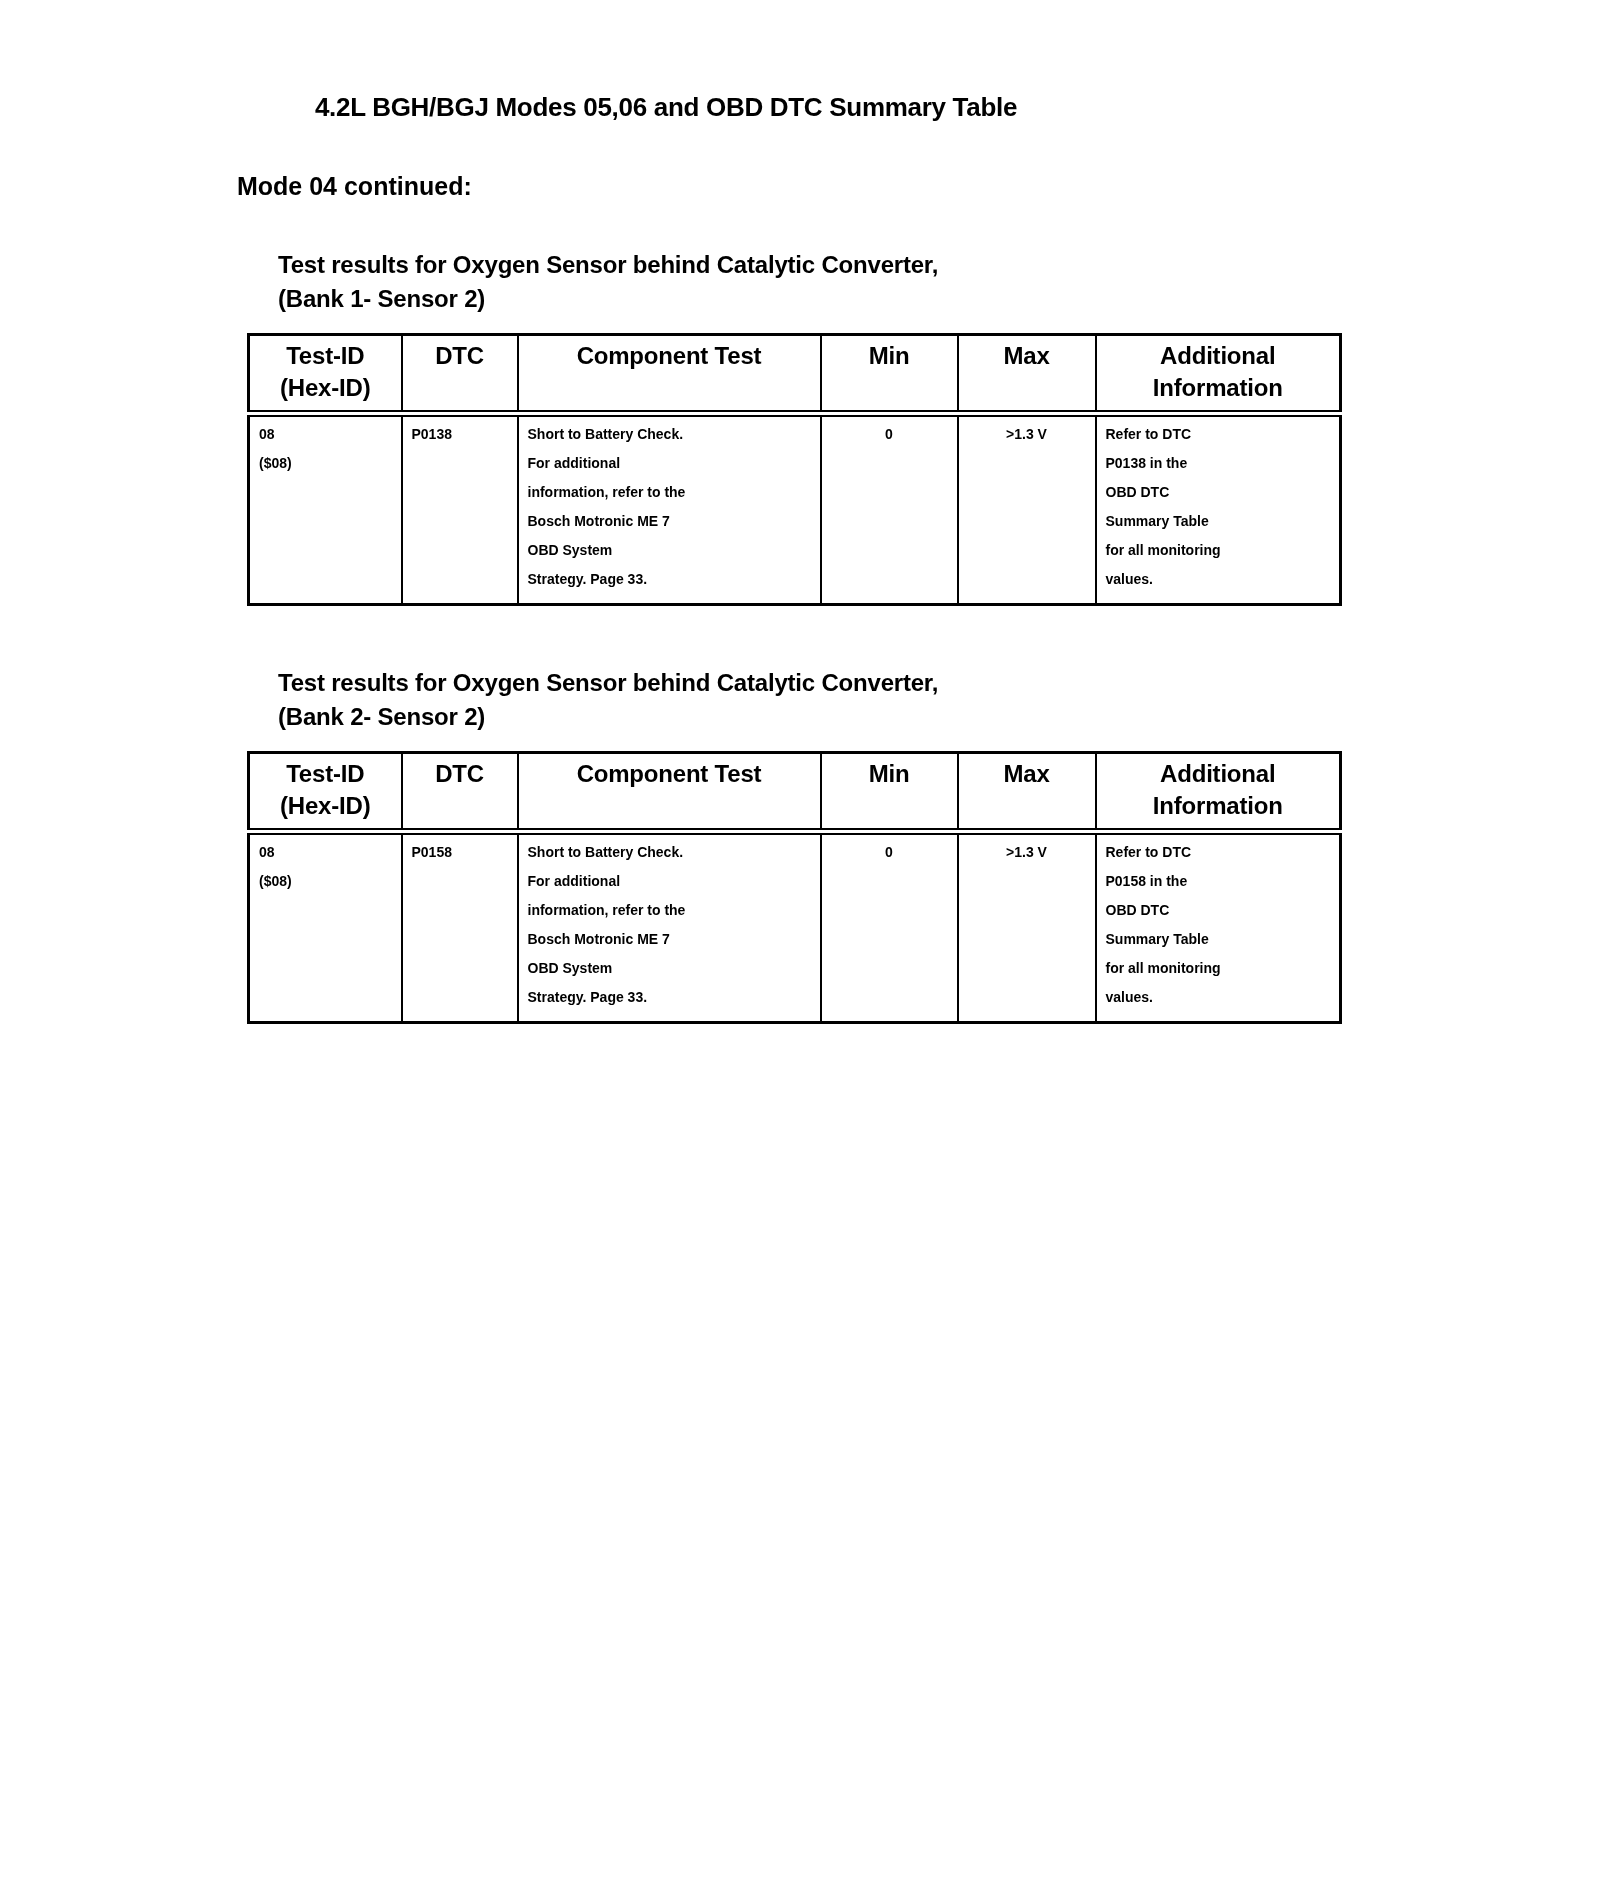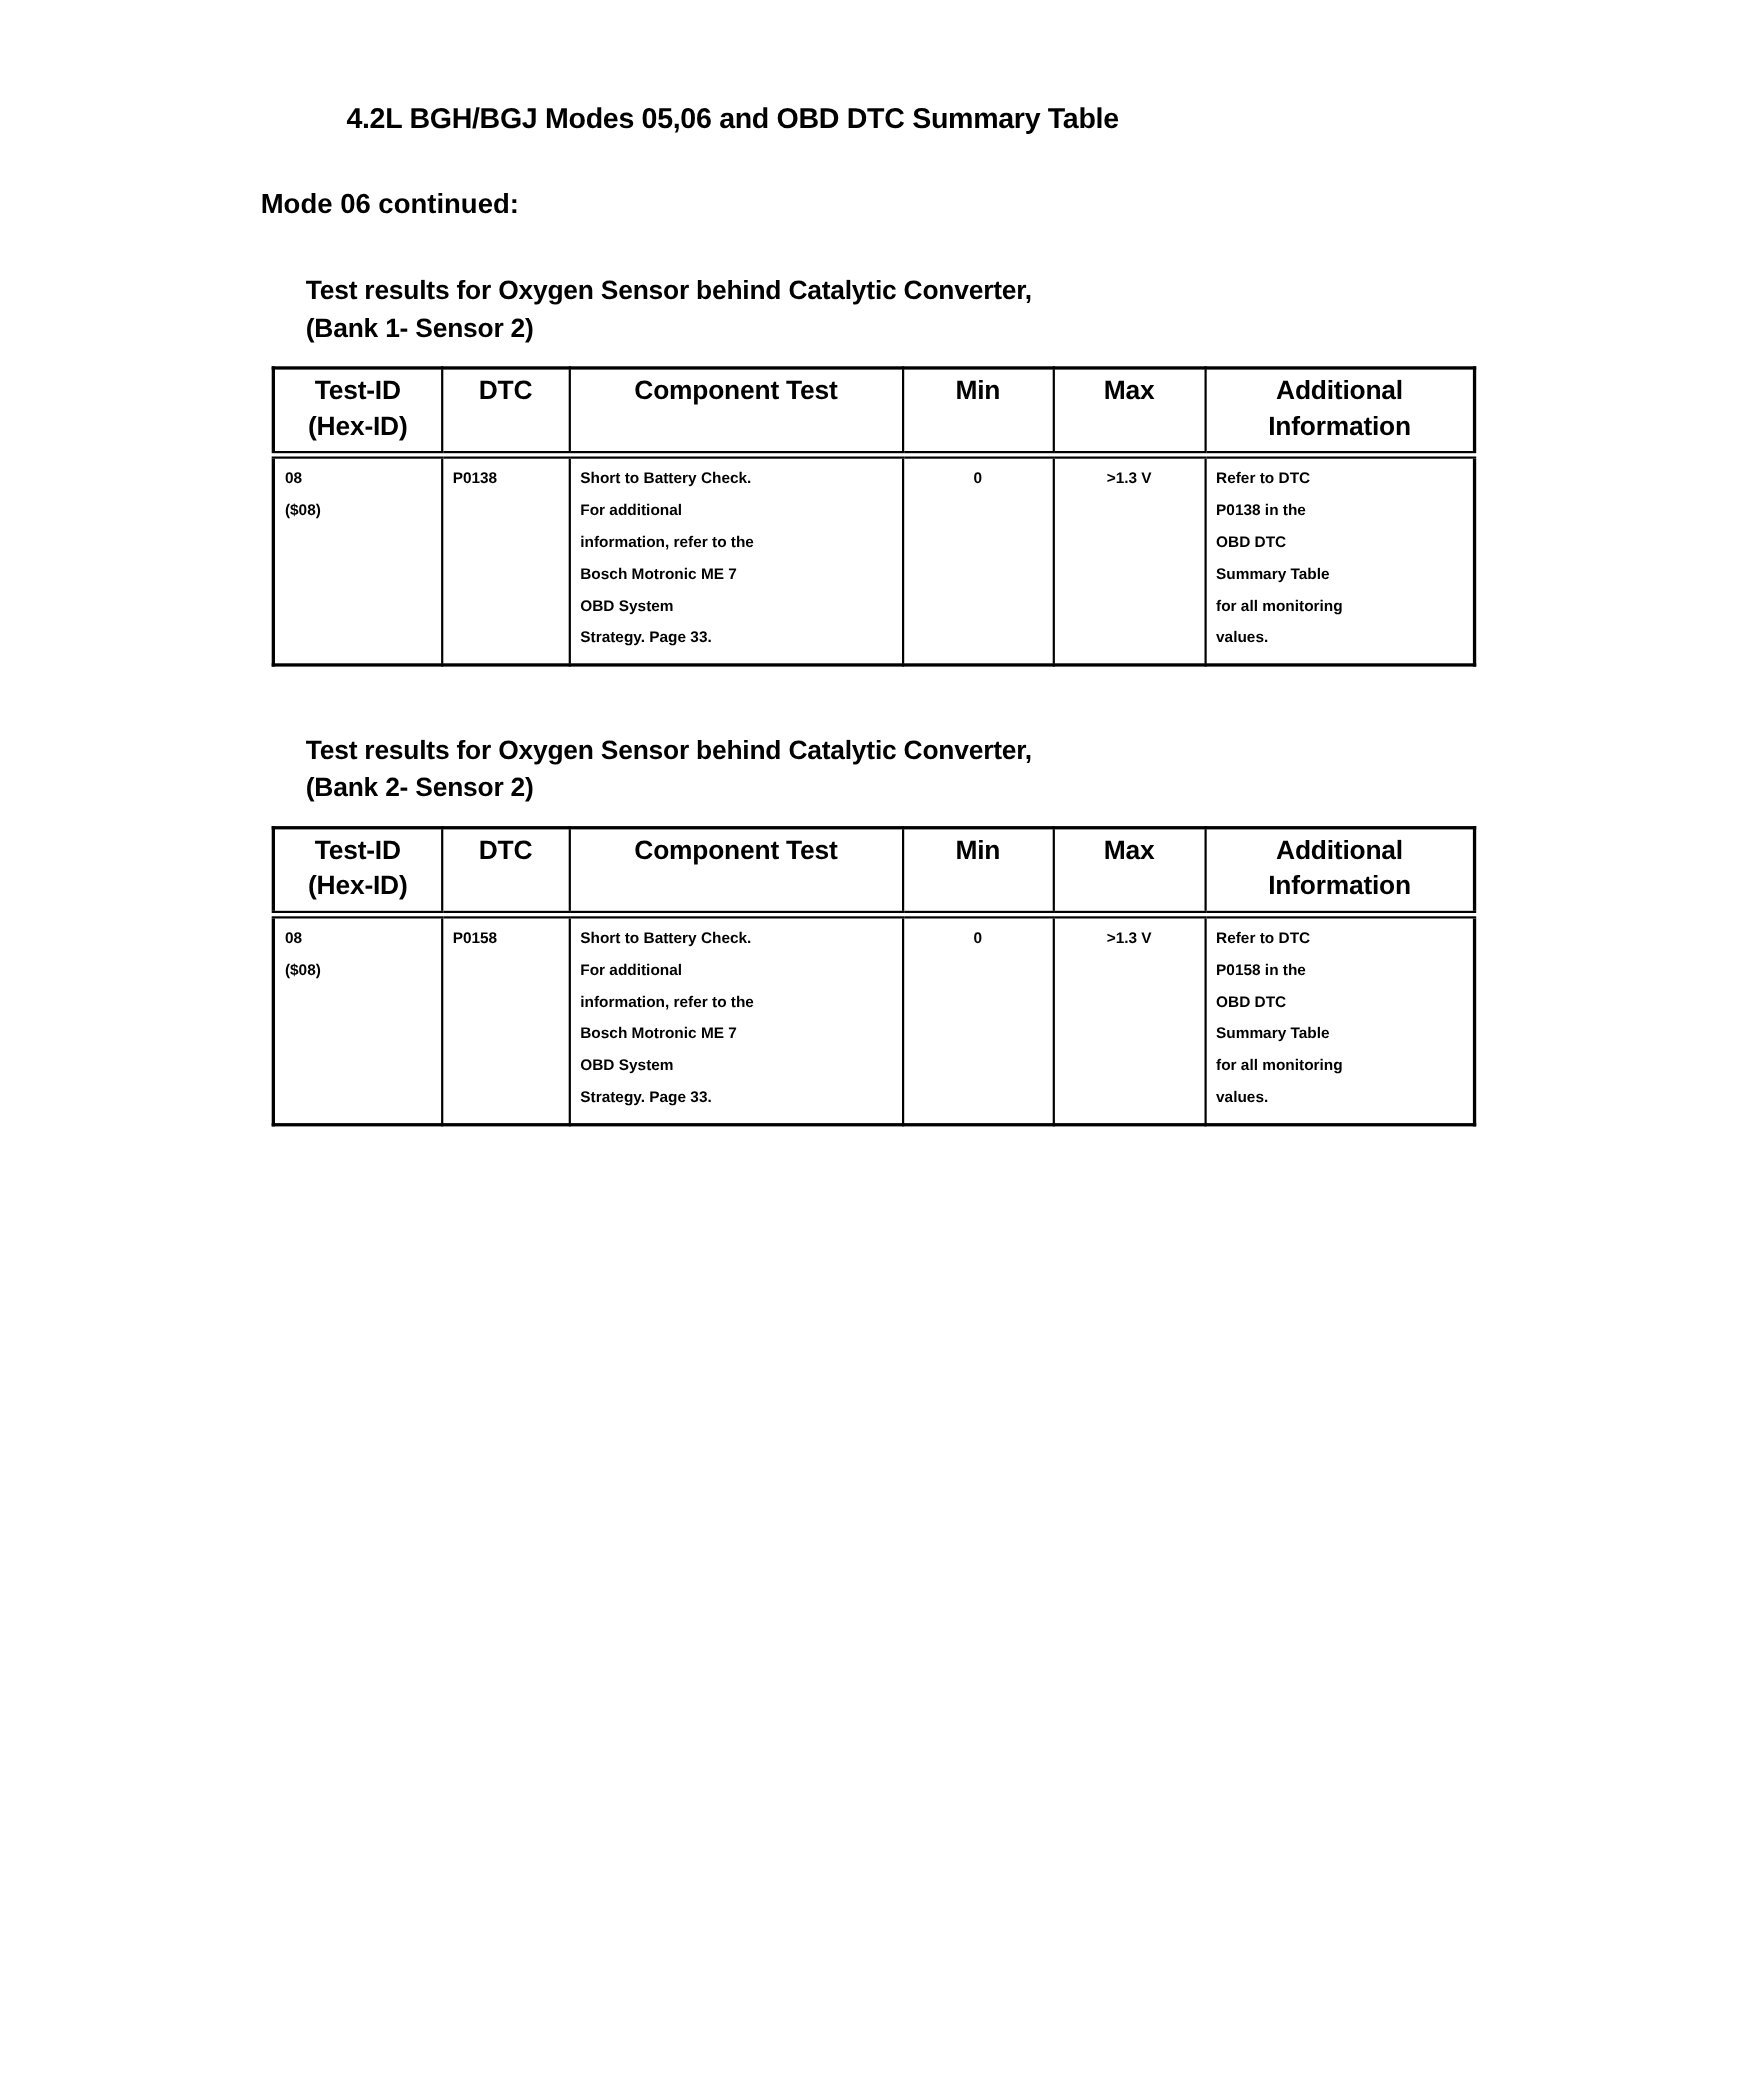--- a/index.html
+++ b/index.html
@@ -95,21 +95,21 @@
   .col-max    { width: 138px; }
   .col-add    { width: 245px; }
 </style>
 </head>
 <body>
 
 <div class="page">
 
   <div class="doc-title">4.2L BGH/BGJ Modes 05,06 and OBD DTC Summary Table</div>
 
-  <div class="mode-subtitle">Mode 06 continued:</div>
+  <div class="mode-subtitle">Mode 04 continued:</div>
 
   <div id="section1-heading" class="section-heading">Test results for Oxygen Sensor behind Catalytic Converter,
 (Bank 1- Sensor 2)</div>
 
   <table id="table1" class="dtc-table">
     <colgroup>
       <col class="col-testid">
       <col class="col-dtc">
       <col class="col-comp">
       <col class="col-min">

